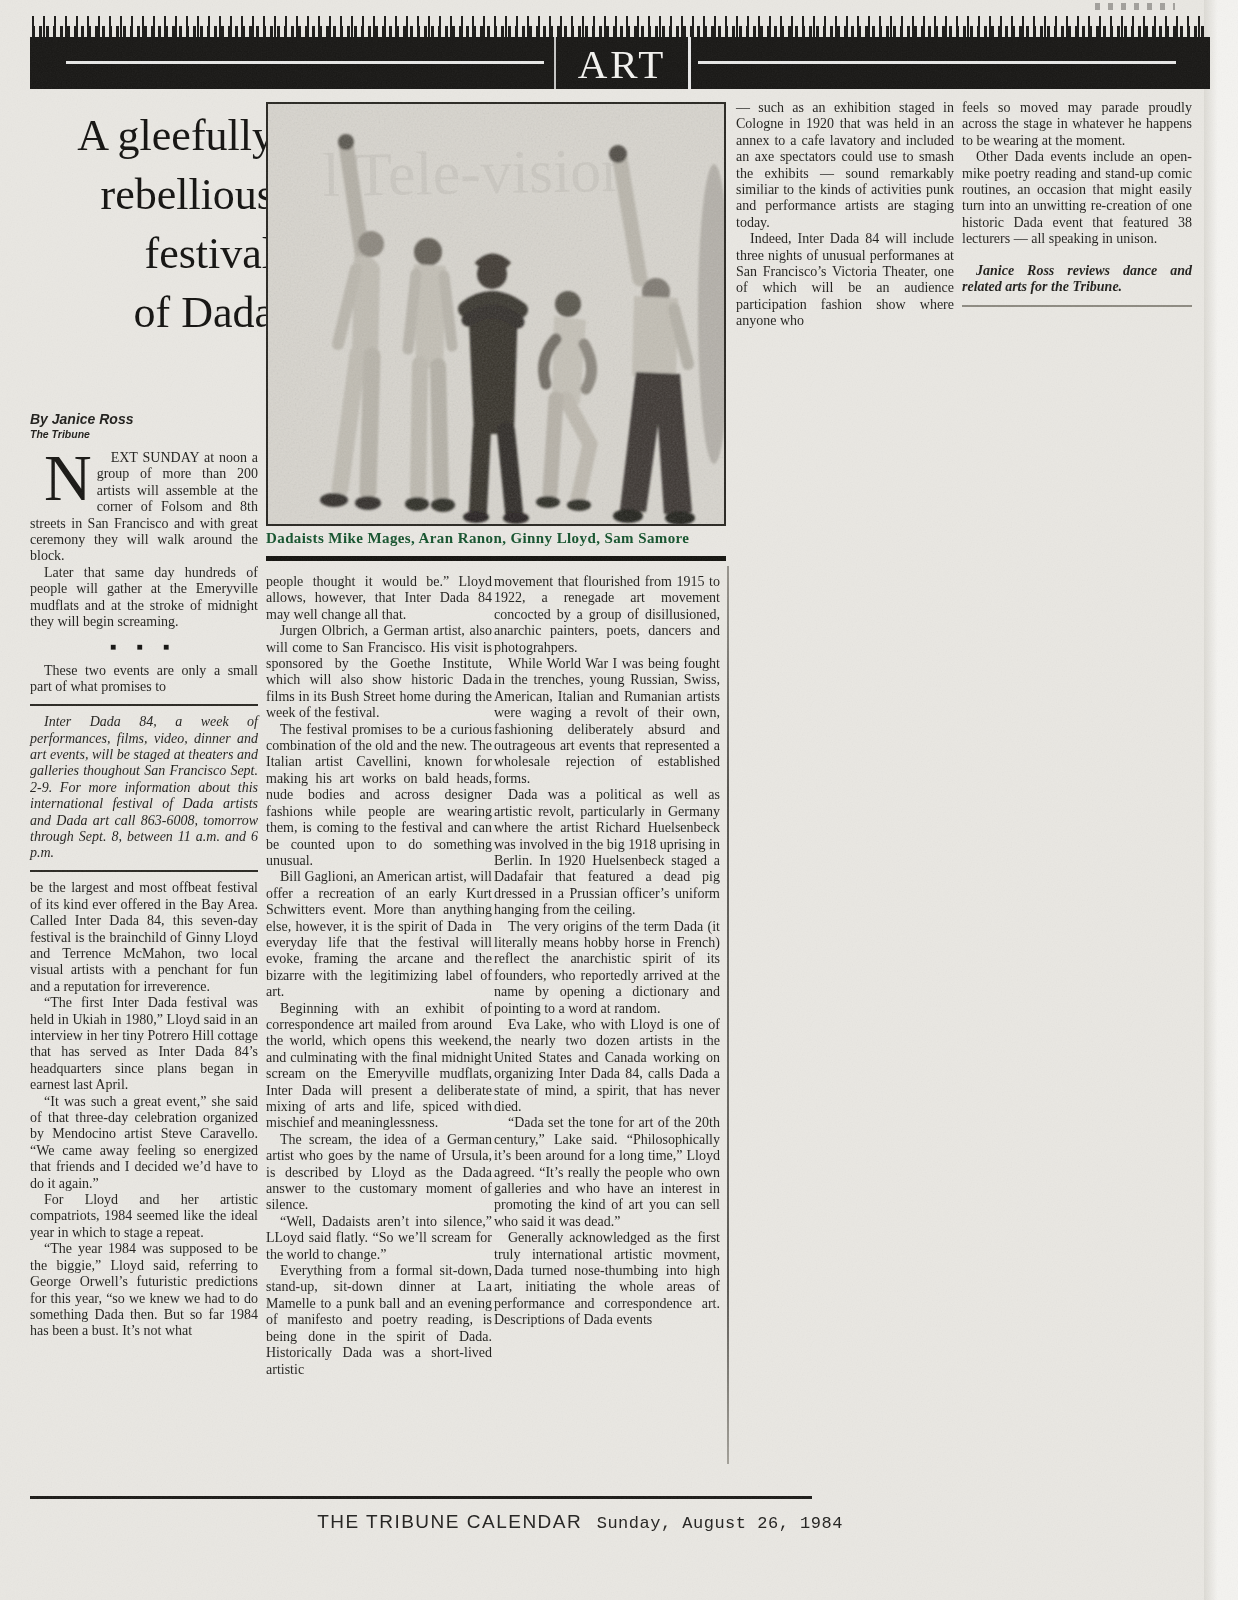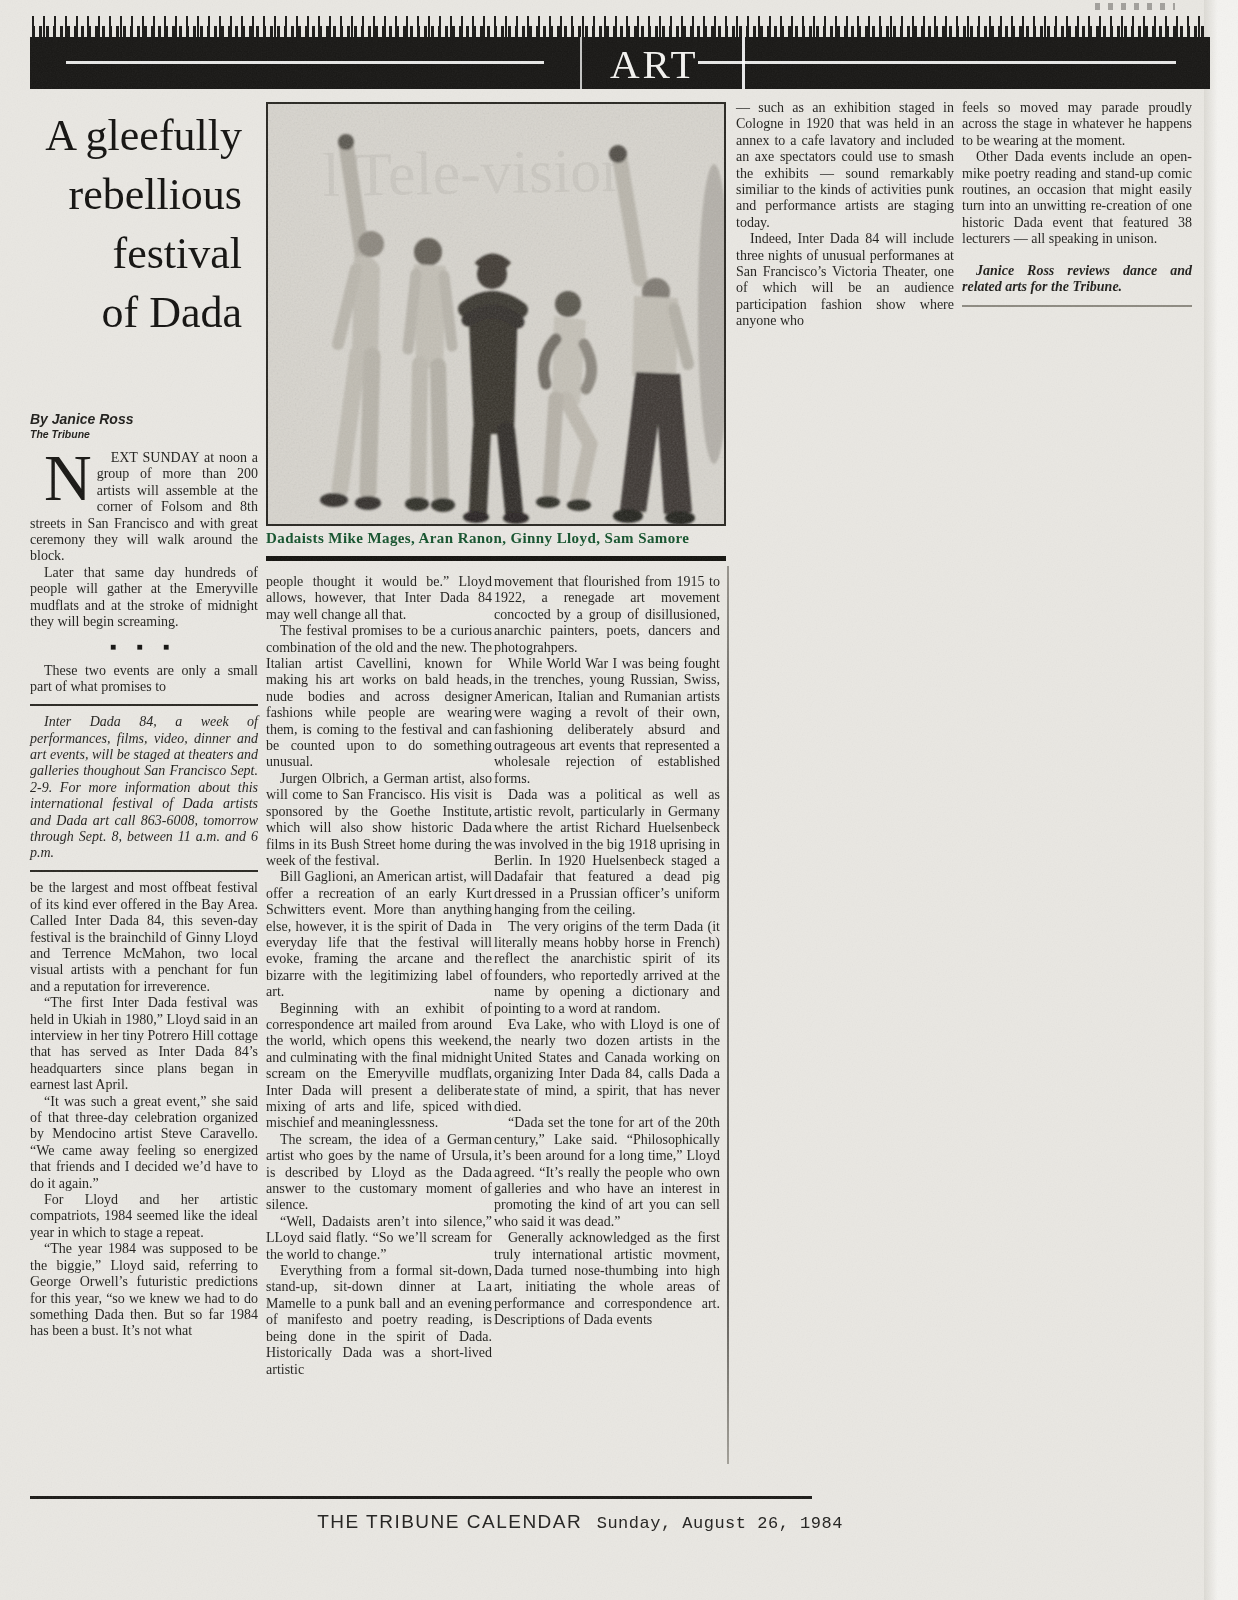--- a/index.html
+++ b/index.html
@@ -22,25 +22,25 @@
     background:
       repeating-linear-gradient(90deg,#1b1a18 0 3px,transparent 3px 7px),
       repeating-linear-gradient(90deg,#1b1a18 0 2px,transparent 2px 11px);
     background-size:100% 55%,100% 100%;
     background-position:left bottom,left bottom;
     background-repeat:repeat-x;}
   .banner{position:absolute;left:30px;top:37px;width:1180px;height:52px;background:#181715;}
   .banner .hline{position:absolute;top:24px;height:3px;background:rgba(250,250,248,.92);}
   .hline.left{left:36px;width:478px;}
   .hline.right{left:668px;width:478px;}
-  .art-box{position:absolute;left:550px;top:0;width:132px;height:52px;
+  .art-box{position:absolute;left:524px;top:0;width:132px;height:52px;
     border-left:2px solid rgba(255,255,255,.75);border-right:3px solid rgba(255,255,255,.9);
-    line-height:54px;font-size:41px;letter-spacing:3px;color:#f4f3f0;padding-left:28px;}
-  
-  .headline{position:absolute;left:12px;top:106px;width:230px;text-align:right;
+    text-align:center;line-height:54px;font-size:41px;letter-spacing:3px;color:#f4f3f0;}
+  
+  .headline{position:absolute;left:44px;top:106px;width:230px;text-align:right;
     font-size:44px;line-height:59px;color:#131210;}
   .byline{position:absolute;left:30px;top:411px;width:228px;
     font-family:"Liberation Sans", sans-serif;font-style:italic;font-weight:bold;}
   .byline .author{font-size:14px;}
   .byline .org{font-size:10.5px;margin-top:1px;}
   
   .bodycol{position:absolute;font-size:14px;line-height:16.4px;text-align:justify;color:#201f1c;}
   .bodycol p{margin:0;text-indent:14px;}
   .list.cont-first p:first-child{text-indent:0;}
   .col1{left:30px;top:450px;width:228px;}
@@ -193,22 +193,22 @@
       </g>
       <rect width="456" height="420" filter="url(#grainF)" opacity="0.18"></rect>
     </svg>
   </div>
   <div class="caption">Dadaists Mike Mages, Aran Ranon, Ginny Lloyd, Sam Samore</div>
   <div class="rule-thick"></div>
   <div class="vrule"></div>
 
   <div class="bodycol col2 list cont-first">
       <p>people thought it would be.” Lloyd allows, however, that Inter Dada 84 may well change all that.</p>
+      <p>Jurgen Olbrich, a German artist, also will come to San Francisco. His visit is sponsored by the Goethe Institute, which will also show historic Dada films in its Bush Street home during the week of the festival.</p>
       <p>The festival promises to be a curious combination of the old and the new. The Italian artist Cavellini, known for making his art works on bald heads, nude bodies and across designer fashions while people are wearing them, is coming to the festival and can be counted upon to do something unusual.</p>
-      <p>Jurgen Olbrich, a German artist, also will come to San Francisco. His visit is sponsored by the Goethe Institute, which will also show historic Dada films in its Bush Street home during the week of the festival.</p>
       <p>Bill Gaglioni, an American artist, will offer a recreation of an early Kurt Schwitters event. More than anything else, however, it is the spirit of Dada in everyday life that the festival will evoke, framing the arcane and the bizarre with the legitimizing label of art.</p>
       <p>Beginning with an exhibit of correspondence art mailed from around the world, which opens this weekend, and culminating with the final midnight scream on the Emeryville mudflats, Inter Dada will present a deliberate mixing of arts and life, spiced with mischief and meaninglessness.</p>
       <p>The scream, the idea of a German artist who goes by the name of Ursula, is described by Lloyd as the Dada answer to the customary moment of silence.</p>
       <p>“Well, Dadaists aren’t into silence,” LLoyd said flatly. “So we’ll scream for the world to change.”</p>
       <p>Everything from a formal sit-down, stand-up, sit-down dinner at La Mamelle to a punk ball and an evening of manifesto and poetry reading, is being done in the spirit of Dada. Historically Dada was a short-lived artistic</p>
     </div>
   <div class="bodycol col3 list cont-first">
       <p>movement that flourished from 1915 to 1922, a renegade art movement concocted by a group of disillusioned, anarchic painters, poets, dancers and photograhpers.</p>
       <p>While World War I was being fought in the trenches, young Russian, Swiss, American, Italian and Rumanian artists were waging a revolt of their own, fashioning deliberately absurd and outrageous art events that represented a wholesale rejection of established forms.</p>
       <p>Dada was a political as well as artistic revolt, particularly in Germany where the artist Richard Huelsenbeck was involved in the big 1918 uprising in Berlin. In 1920 Huelsenbeck staged a Dadafair that featured a dead pig dressed in a Prussian officer’s uniform hanging from the ceiling.</p>

